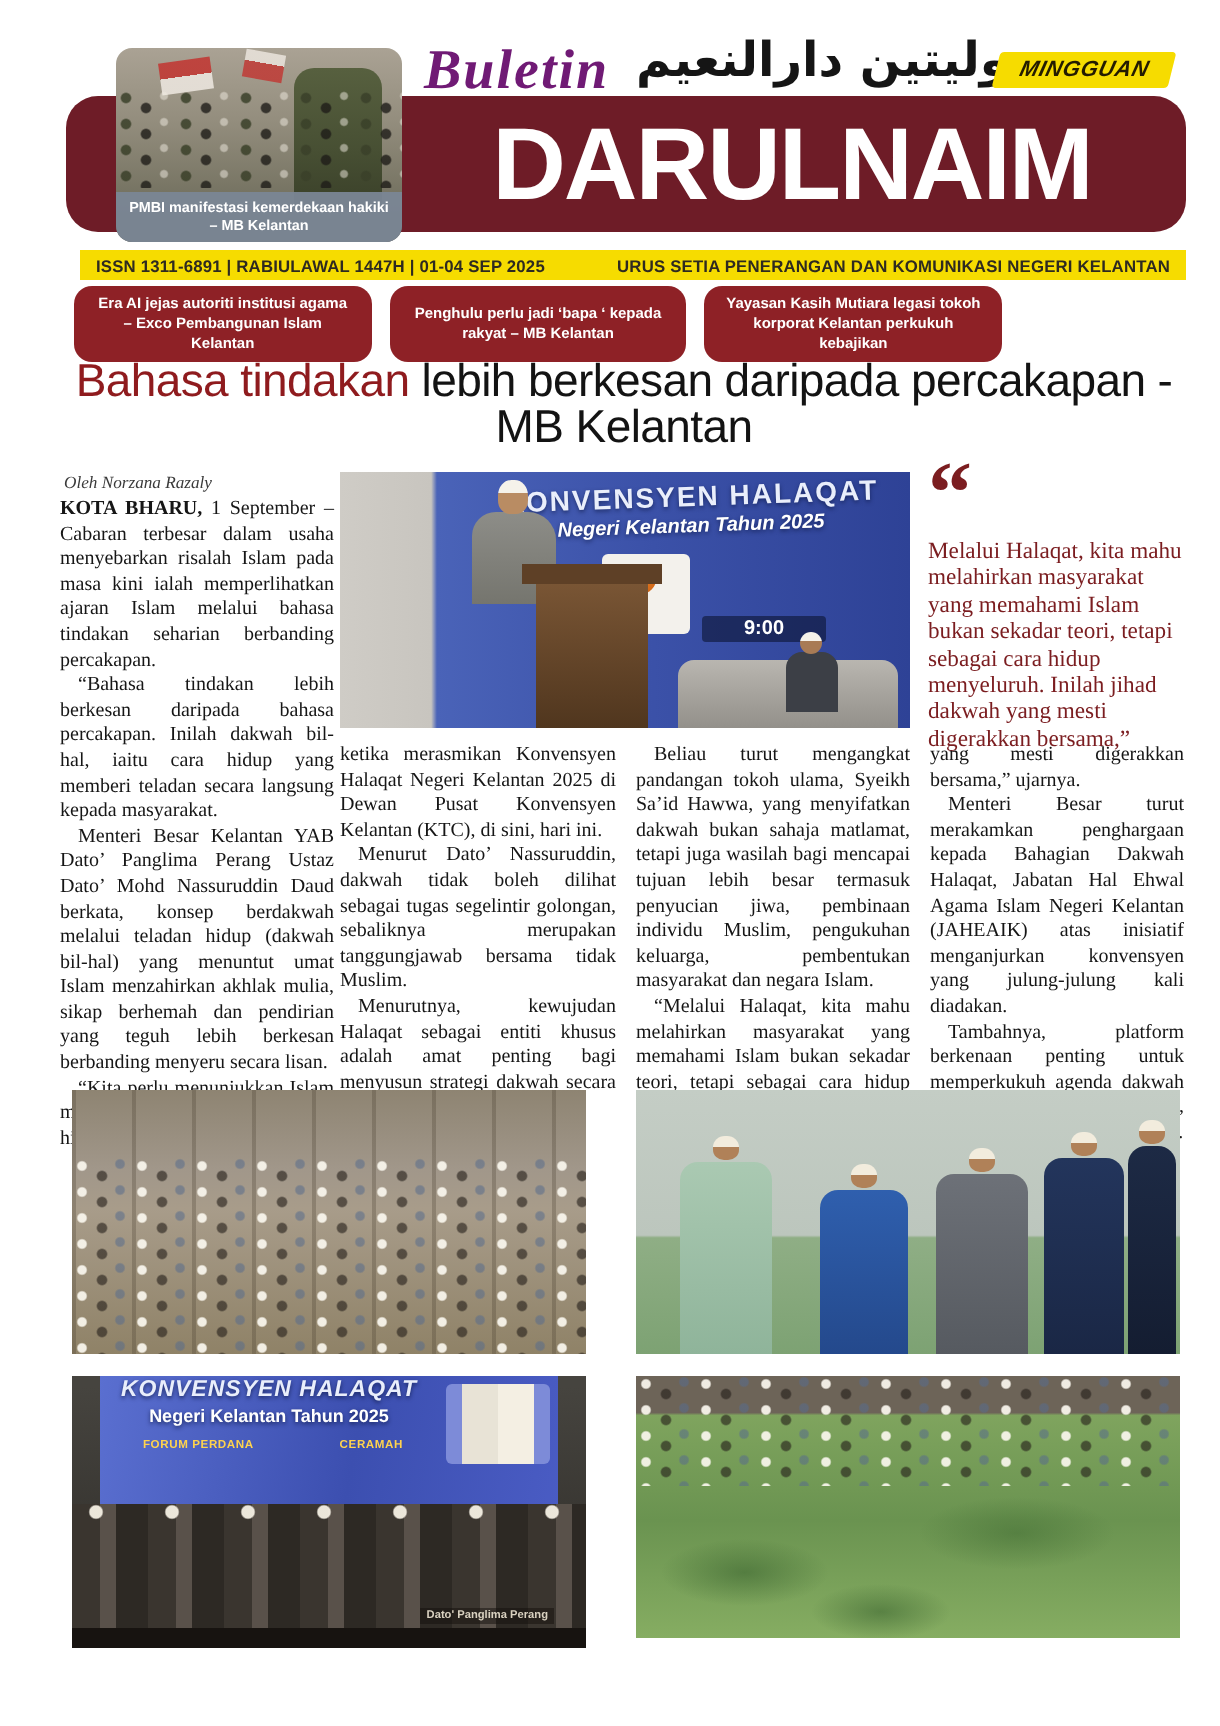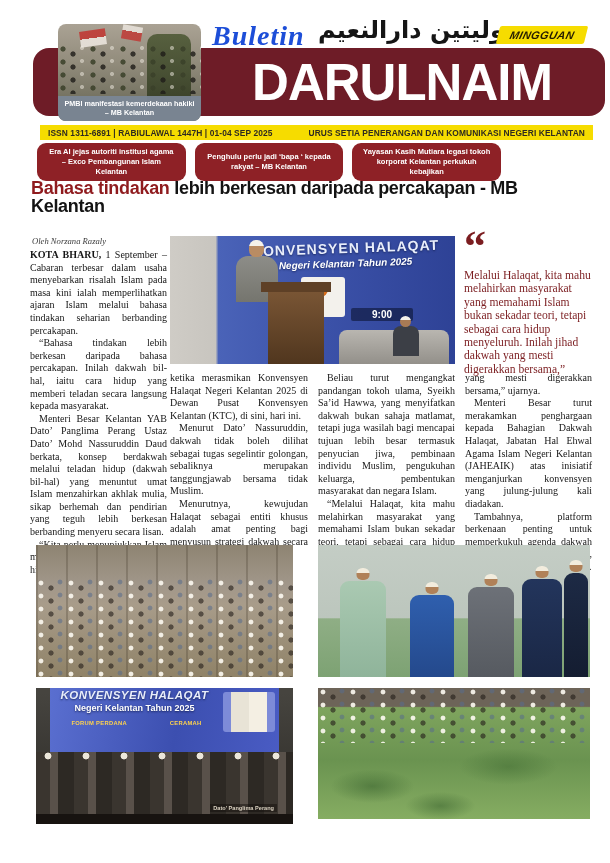--- a/index.html
+++ b/index.html
@@ -1,28 +1,28 @@
 <!DOCTYPE html>
 <html><head>
 <meta charset="utf-8">
 <style>
   html,body { margin:0; padding:0; background:#ddd; }
   .page { position:relative; width:610px; height:863px; margin:0 auto; background:#fff;
           overflow:hidden; font-family:"Liberation Sans", sans-serif; }
 
   
   .pretitle { position:absolute; left:212px; top:20px; font-family:"Liberation Serif",serif;
-              font-style:italic; font-weight:bold; font-size:28px; color:#1d4ed8; letter-spacing:1px; }
+              font-style:italic; font-weight:bold; font-size:28px; color:#701a75; letter-spacing:1px; }
   .jawi { position:absolute; left:318px; top:16px; font-family:"DejaVu Sans",sans-serif;
           font-weight:bold; font-size:24px; color:#151515; }
   .badge { position:absolute; left:498px; top:26px; background:#f6dc00; transform:skewX(-14deg);
            padding:3px 12px; border-radius:2px; }
   .badge span { display:block; font-style:italic; font-weight:800; font-size:11px; color:#241c00; letter-spacing:.4px; }
   .masthead { position:absolute; left:33px; top:48px; width:560px; height:68px;
-              background:#6e1c27; border-radius:16px;padding-left:12px; }
+              background:#6e1c27; border-radius:16px; }
   .masthead .title { position:absolute; left:172px; right:6px; top:50%; transform:translateY(-50%);
                      text-align:center; font-weight:bold; font-size:51px; color:#fff;
                      letter-spacing:-1px; white-space:nowrap; }
   .hphoto { position:absolute; left:58px; top:24px; width:143px; height:97px; border-radius:8px;
             overflow:hidden;
             background:
               linear-gradient(180deg,#aaa294 0%,#938d7d 38%,#7a7766 70%,#5f5e50 100%); }
   .hphoto .flag1 { position:absolute; left:22px; top:6px; width:26px; height:16px;
                    background:linear-gradient(180deg,#c23430 0 50%,#efe9e2 50% 100%); transform:rotate(-8deg); opacity:.85; }
   .hphoto .flag2 { position:absolute; left:64px; top:2px; width:20px; height:14px;
@@ -35,22 +35,22 @@
           display:flex; justify-content:space-between; align-items:center; padding:0 8px;
           box-sizing:border-box; font-weight:bold; font-size:8.4px; color:#2e2a20; letter-spacing:.1px; }
 
   
   .teasers { position:absolute; left:37px; top:143px; width:464px; display:flex; gap:9px; }
   .teaser { flex:1; background:#8e2126; border-radius:9px; color:#fff; font-weight:bold;
             font-size:7.5px; line-height:1.35; text-align:center; padding:4px 10px;
             display:flex; align-items:center; justify-content:center; min-height:26px; }
 
   
-  .headline { position:absolute; left:31px; top:179px; width:562px; font-weight:bold;
-              font-size:18px; line-height:1.02; letter-spacing:-.3px; color:#131313; }
+  .headline { position:absolute; left:31px; top:179px; width:562px; font-weight:normal;
+              font-size:23px; line-height:1.02; letter-spacing:-.3px; color:#131313;text-align:center; }
   .headline .hl { color:#8f1b1e; }
   .byline { position:absolute; left:32px; top:236px; font-family:Liberation Serif, serif;
             font-style:italic; font-size:8.6px; color:#3a3a3a; }
 
   
   .bodytext { font-family:"Liberation Serif",serif; font-size:10px; line-height:1.26;
               color:#161616; text-align:justify; }
   .bodytext p { margin:0; }
   .bodytext p + p { text-indent:9px; }
   .bodytext p.ind { text-indent:9px; }

